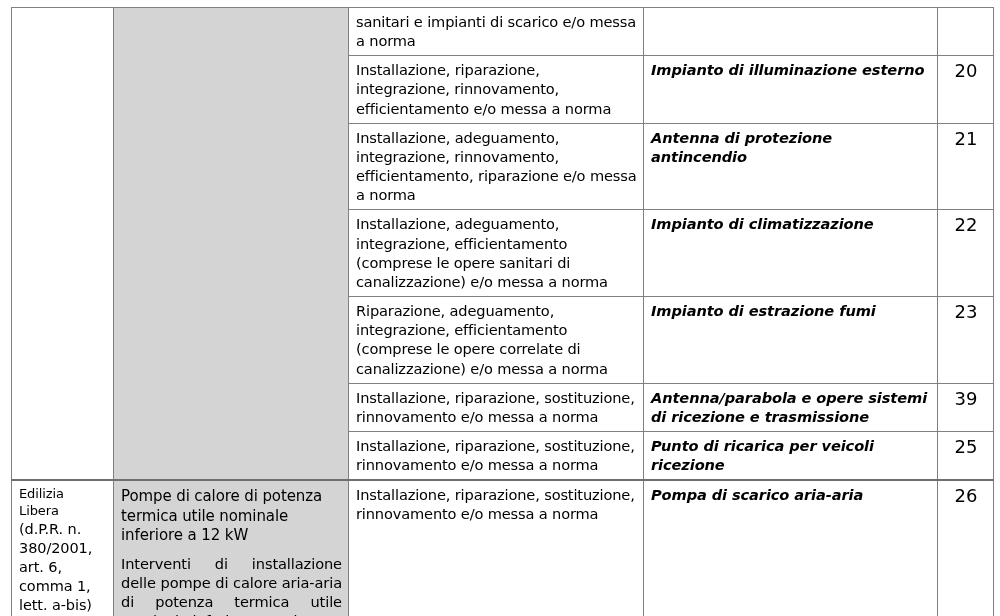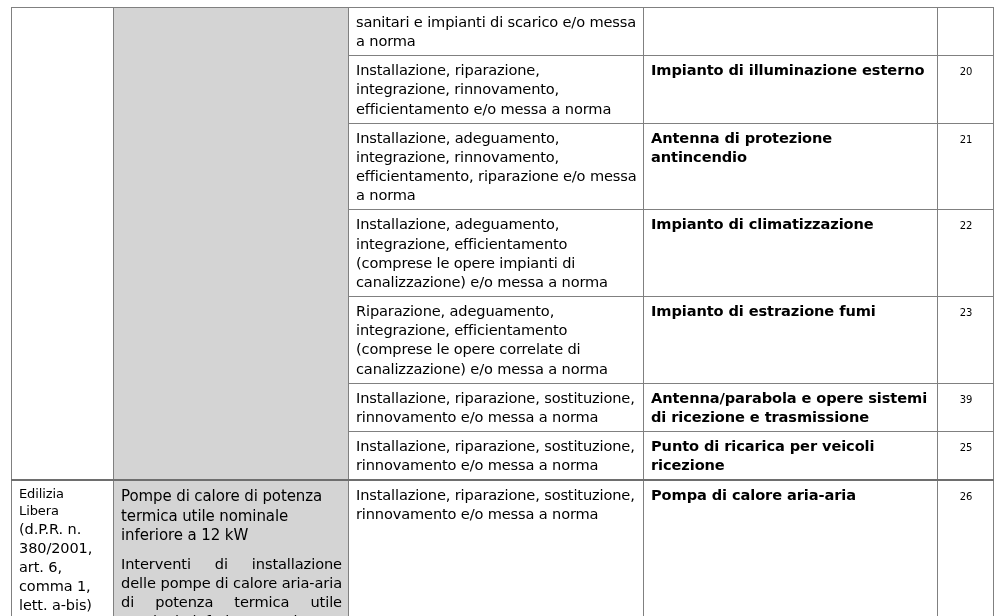--- a/index.html
+++ b/index.html
@@ -92,34 +92,35 @@
     background: #ffffff;
   }
   .action-text {
     font-size: 14.6px;
     line-height: 1.245;
     letter-spacing: -0.15px;
   }
 
   .system-cell {
     background: #ffffff;
+    font-style: italic;
   }
   .system-text {
     font-weight: bold;
     font-size: 14.6px;
     line-height: 1.24;
     letter-spacing: -0.1px;
   }
 
   .num-cell {
     background: #ffffff;
     text-align: center;
   }
   .num-text {
-    font-size: 10px;
+    font-size: 18px;
     line-height: 1.25;
   }
 
   
   tr.section-start > td {
     border-top: 2px solid #6e6e6e;
   }
 </style>
 </head>
 <body>
@@ -173,21 +174,21 @@
         <td class="system-cell">
           <div class="cell-inner"><span class="system-text">Antenna di protezione antincendio</span></div>
         </td>
         <td class="num-cell">
           <div class="cell-inner"><span class="num-text">21</span></div>
         </td>
       </tr>
 
       <tr style="height:74px;">
         <td class="action-cell">
-          <div class="cell-inner"><span class="action-text">Installazione, adeguamento, integrazione, efficientamento (comprese le opere impianti di canalizzazione) e/o messa a norma</span></div>
+          <div class="cell-inner"><span class="action-text">Installazione, adeguamento, integrazione, efficientamento (comprese le opere sanitari di canalizzazione) e/o messa a norma</span></div>
         </td>
         <td class="system-cell">
           <div class="cell-inner"><span class="system-text">Impianto di climatizzazione</span></div>
         </td>
         <td class="num-cell">
           <div class="cell-inner"><span class="num-text">22</span></div>
         </td>
       </tr>
 
       <tr style="height:76px;">
@@ -237,21 +238,21 @@
           <div class="cell-inner">
             <div class="desc-title">Pompe di calore di potenza termica utile nominale inferiore a 12 kW</div>
             <div class="desc-body">Interventi di installazione delle pompe di calore aria-aria di potenza termica utile nominale inferiore a 12 kW</div>
 
           </div>
         </td>
         <td class="action-cell">
           <div class="cell-inner"><span class="action-text">Installazione, riparazione, sostituzione, rinnovamento e/o messa a norma</span></div>
         </td>
         <td class="system-cell">
-          <div class="cell-inner"><span class="system-text">Pompa di calore aria-aria</span></div>
+          <div class="cell-inner"><span class="system-text">Pompa di scarico aria-aria</span></div>
         </td>
         <td class="num-cell">
           <div class="cell-inner"><span class="num-text">26</span></div>
         </td>
       </tr>
 
     </tbody>
   </table>
 
 </div>

